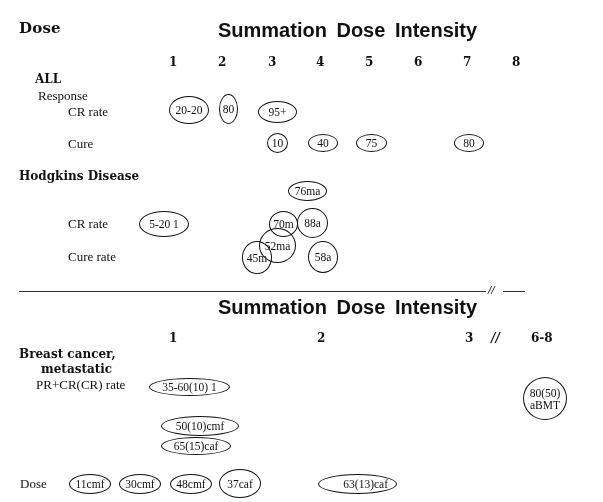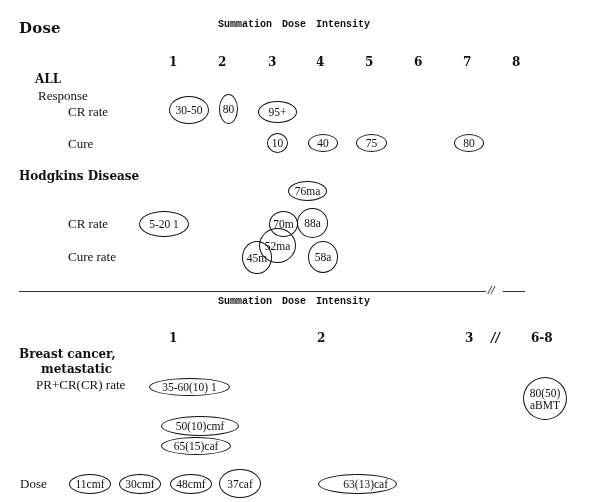--- a/index.html
+++ b/index.html
@@ -1,20 +1,20 @@
 <!DOCTYPE html>
 <html><head>
   <meta charset="utf-8">
   <style>
     html, body { margin: 0; padding: 0; background: #ffffff; }
     body { width: 603px; height: 502px; position: relative; overflow: hidden;
            font-family: "Liberation Serif", "DejaVu Serif", serif; color: #111; }
     .abs { position: absolute; white-space: nowrap; }
     .h-title { font-size: 15px; font-weight: bold; font-family: "DejaVu Serif", "Liberation Serif", serif; letter-spacing: 0.2px; }
-    .h-axis { font-size: 10px; font-weight: bold; font-family: Liberation Mono, monospace; word-spacing: 4px; }
+    .h-axis { font-size: 20px; font-weight: bold; font-family: Liberation Sans, sans-serif; word-spacing: 4px; }
     .tick { font-size: 12px; font-weight: bold; font-family: "DejaVu Serif", serif; }
     .section { font-size: 12px; font-weight: bold; font-family: "DejaVu Serif", serif; }
     .label { font-size: 13px; }
     .oval { position: absolute; border: 1.4px solid #111; border-radius: 50%;
             display: flex; align-items: center; justify-content: center;
             font-size: 11.5px; box-sizing: border-box; text-align: center; line-height: 12px; }
     .divider { position: absolute; left: 19px; width: 467px; top: 291px; height: 0;
                border-top: 1.5px solid #333; }
     .divider-tail { position: absolute; left: 503px; width: 22px; top: 291px; height: 0;
                     border-top: 1.5px solid #333; }
@@ -33,21 +33,21 @@
 <div class="abs tick" style="left:365px; top:55px;">5</div>
 <div class="abs tick" style="left:414px; top:55px;">6</div>
 <div class="abs tick" style="left:463px; top:55px;">7</div>
 <div class="abs tick" style="left:512px; top:55px;">8</div>
 
 <div class="abs section" style="left:19px; top:72px;margin-left:16px;">ALL</div>
 <div class="abs label" style="left:38px; top:88px;">Response</div>
 <div class="abs label" style="left:68px; top:104px;">CR rate</div>
 <div class="abs label" style="left:68px; top:136px;">Cure</div>
 
-<div class="oval" style="left:169px; top:96px; width:40px; height:28px;">30-50</div>
+<div class="oval" style="left:169px; top:96px; width:40px; height:28px;">20-20</div>
 <div class="oval" style="left:219px; top:94px; width:19px; height:30px;">80</div>
 <div class="oval" style="left:258px; top:101px; width:39px; height:22px;">95+</div>
 
 <div class="oval" style="left:267px; top:133px; width:21px; height:20px;">10</div>
 <div class="oval" style="left:308px; top:134px; width:30px; height:18px;">40</div>
 <div class="oval" style="left:356px; top:134px; width:31px; height:18px;">75</div>
 <div class="oval" style="left:454px; top:134px; width:30px; height:18px;">80</div>
 
 <div class="abs section" style="left:19px; top:169px;">Hodgkins Disease</div>
 <div class="oval" style="left:288px; top:181px; width:39px; height:20px;">76ma</div>

